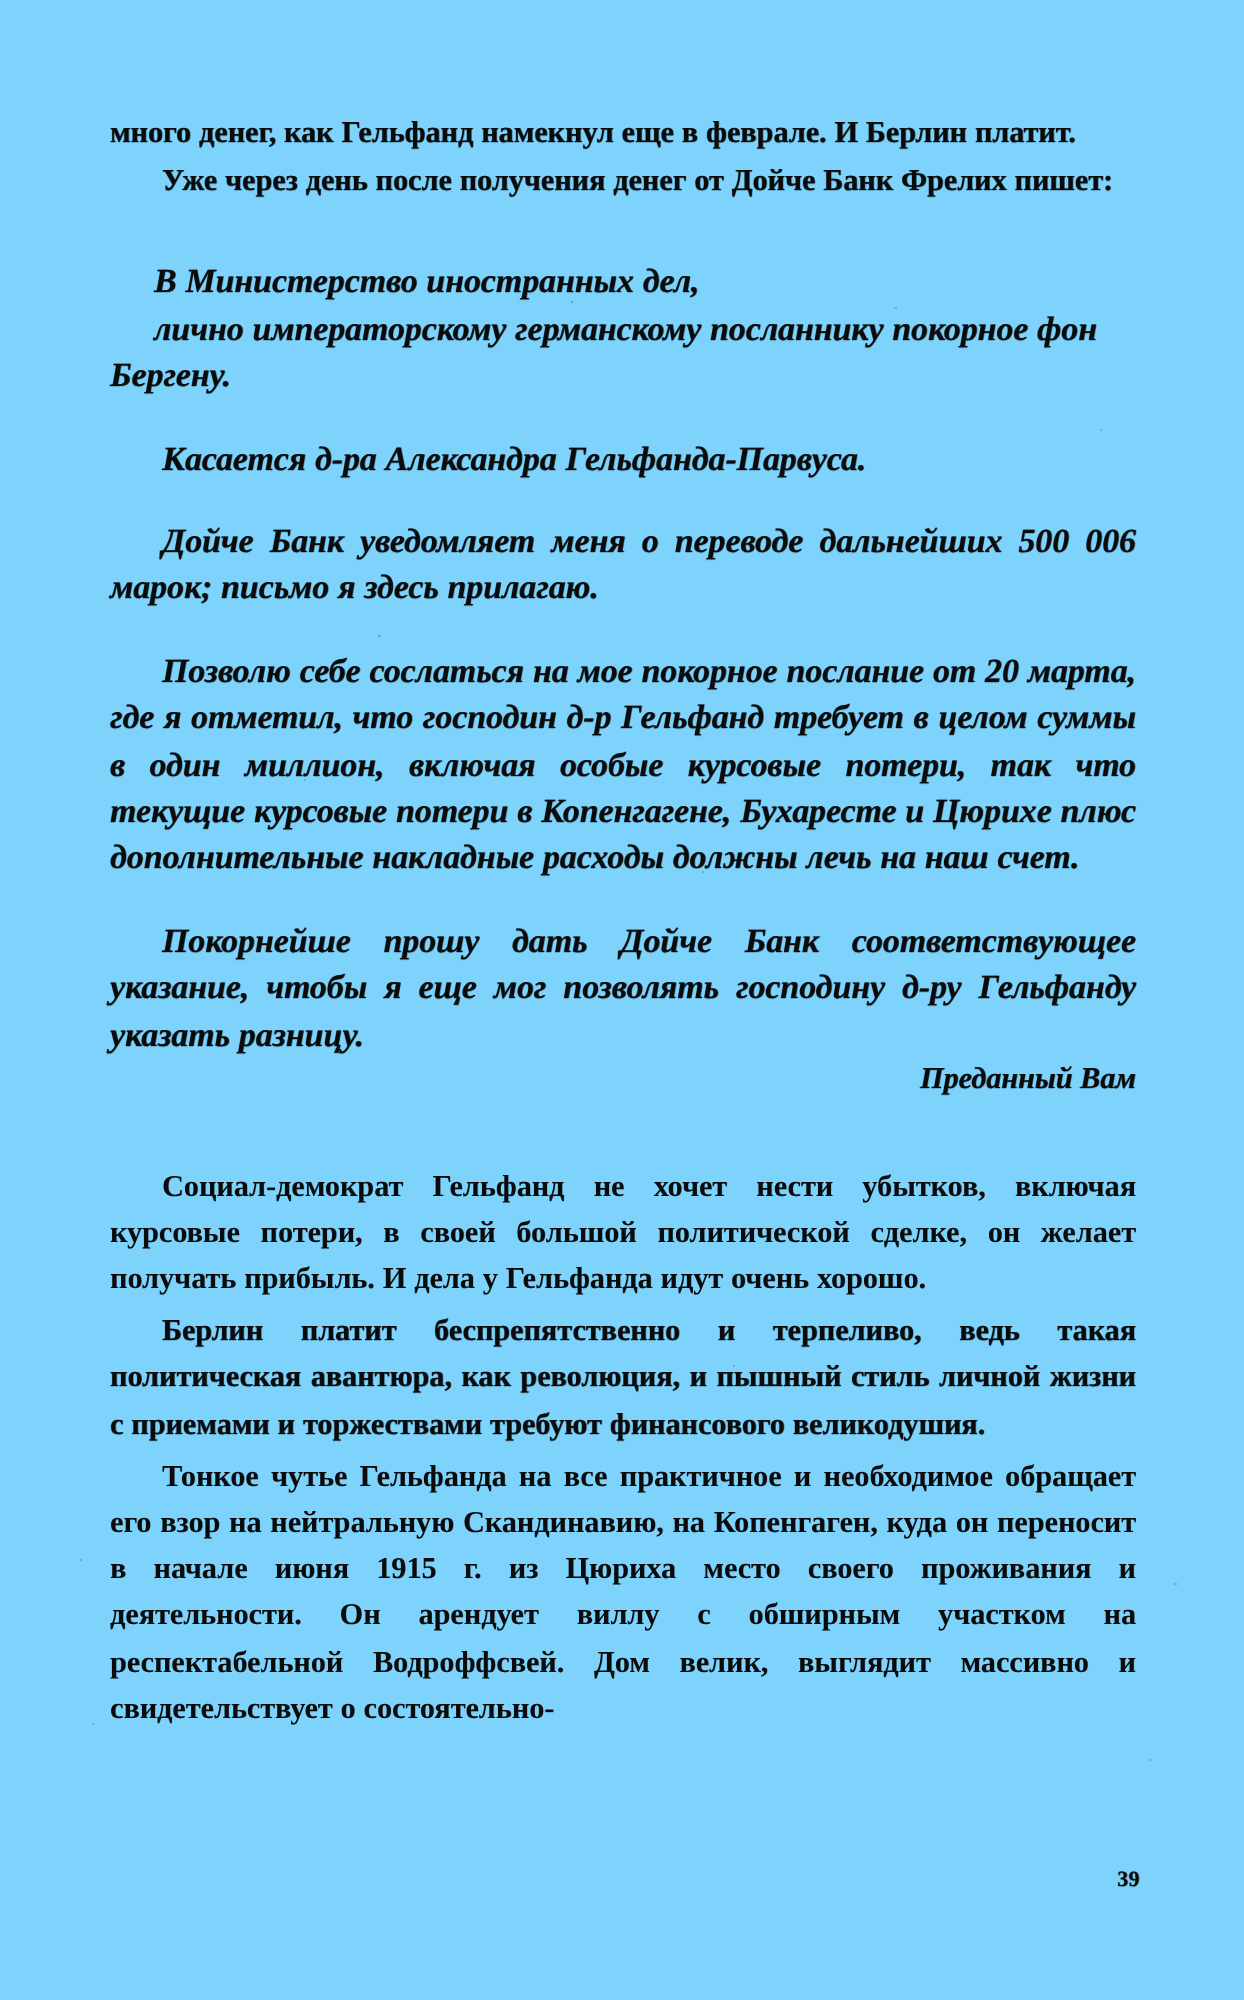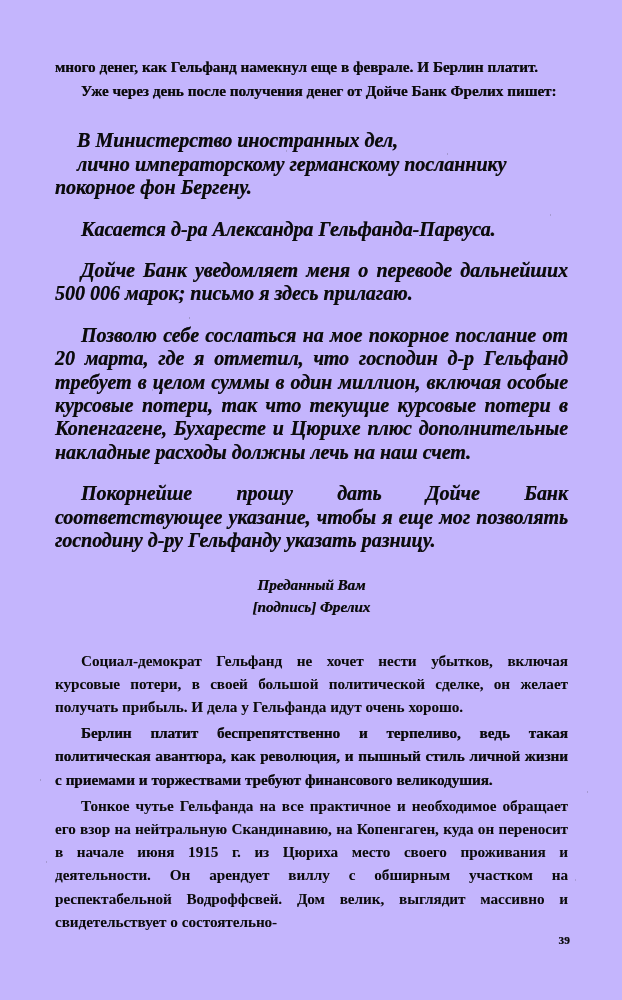--- a/index.html
+++ b/index.html
@@ -14,21 +14,21 @@
     overflow: hidden;
     font-family: "Liberation Serif", "DejaVu Serif", serif;
     color: #0b0b0b;
     -webkit-font-smoothing: none;
   }
 
   
   .page-sheet {
     position: absolute;
     inset: 0;
-    background: #c4b5fd;
+    background: #7dd3fc;
   }
 
   
   .scan-noise {
     position: absolute;
     inset: 0;
     pointer-events: none;
     opacity: .55;
     background-image:
       radial-gradient(circle at 46% 15.1%, rgba(60,60,60,.55) .6px, transparent .7px),
@@ -72,38 +72,37 @@
 
   
   .letter-block {
     margin-top: 27px;
     margin-bottom: 24px;
   }
   .letter-line,
   .letter-para {
     font-style: italic;
     font-weight: 700;
-    font-size: 20px;
+    font-size: 17px;
     line-height: 23.4px;
     text-align: justify;
     text-align-last: left;
     letter-spacing: -0.05px;
   }
   .letter-line {
     text-indent: 22px;
     text-align: left;
   }
   .letter-para {
     text-indent: 26px;
     margin-top: 18px;
   }
 
   .letter-signature {
-    margin-top: 21px;
-    text-align: center;
+    text-align: right;
   }
   .letter-signature div {
     font-style: italic;
     font-weight: 700;
     font-size: 15.2px;
     line-height: 22.5px;
     letter-spacing: -0.05px;
   }
 
   .narrative-block { margin-top: 30px; }
@@ -150,21 +149,20 @@
       <p class="letter-para ink">Касается д-ра Александра Гельфанда-Парвуса.</p>
 
       <p class="letter-para ink">Дойче Банк уведомляет меня о переводе дальнейших 500 006 марок; письмо я здесь прилагаю.</p>
 
       <p class="letter-para ink">Позволю себе сослаться на мое покорное послание от 20 марта, где я отметил, что господин д-р Гельфанд требует в целом суммы в один миллион, включая особые курсовые потери, так что текущие курсовые потери в Копенгагене, Бухаресте и Цюрихе плюс дополнительные накладные расходы должны лечь на наш счет.</p>
 
       <p class="letter-para ink">Покорнейше прошу дать Дойче Банк соответствующее указание, чтобы я еще мог позволять господину д-ру Гельфанду указать разницу.</p>
 
       <div class="letter-signature">
         <div class="ink">Преданный Вам</div>
-        <div class="ink">[подпись] Фрелих</div>
       </div>
 
     </div>
 
     <div class="narrative-block">
       <p class="body-para ink-light">Социал-демократ Гельфанд не хочет нести убытков, включая курсовые потери, в своей большой политической сделке, он желает получать прибыль. И дела у Гельфанда идут очень хорошо.</p>
 
       <p class="body-para ink">Берлин платит беспрепятственно и терпеливо, ведь такая политическая авантюра, как революция, и пышный стиль личной жизни с приемами и торжествами требуют финансового великодушия.</p>
 
       <p class="body-para ink-light">Тонкое чутье Гельфанда на все практичное и необходимое обращает его взор на нейтральную Скандинавию, на Копенгаген, куда он переносит в начале июня 1915 г. из Цюриха место своего проживания и деятельности. Он арендует виллу с обширным участком на респектабельной Водроффсвей. Дом велик, выглядит массивно и свидетельствует о состоятельно-</p>

